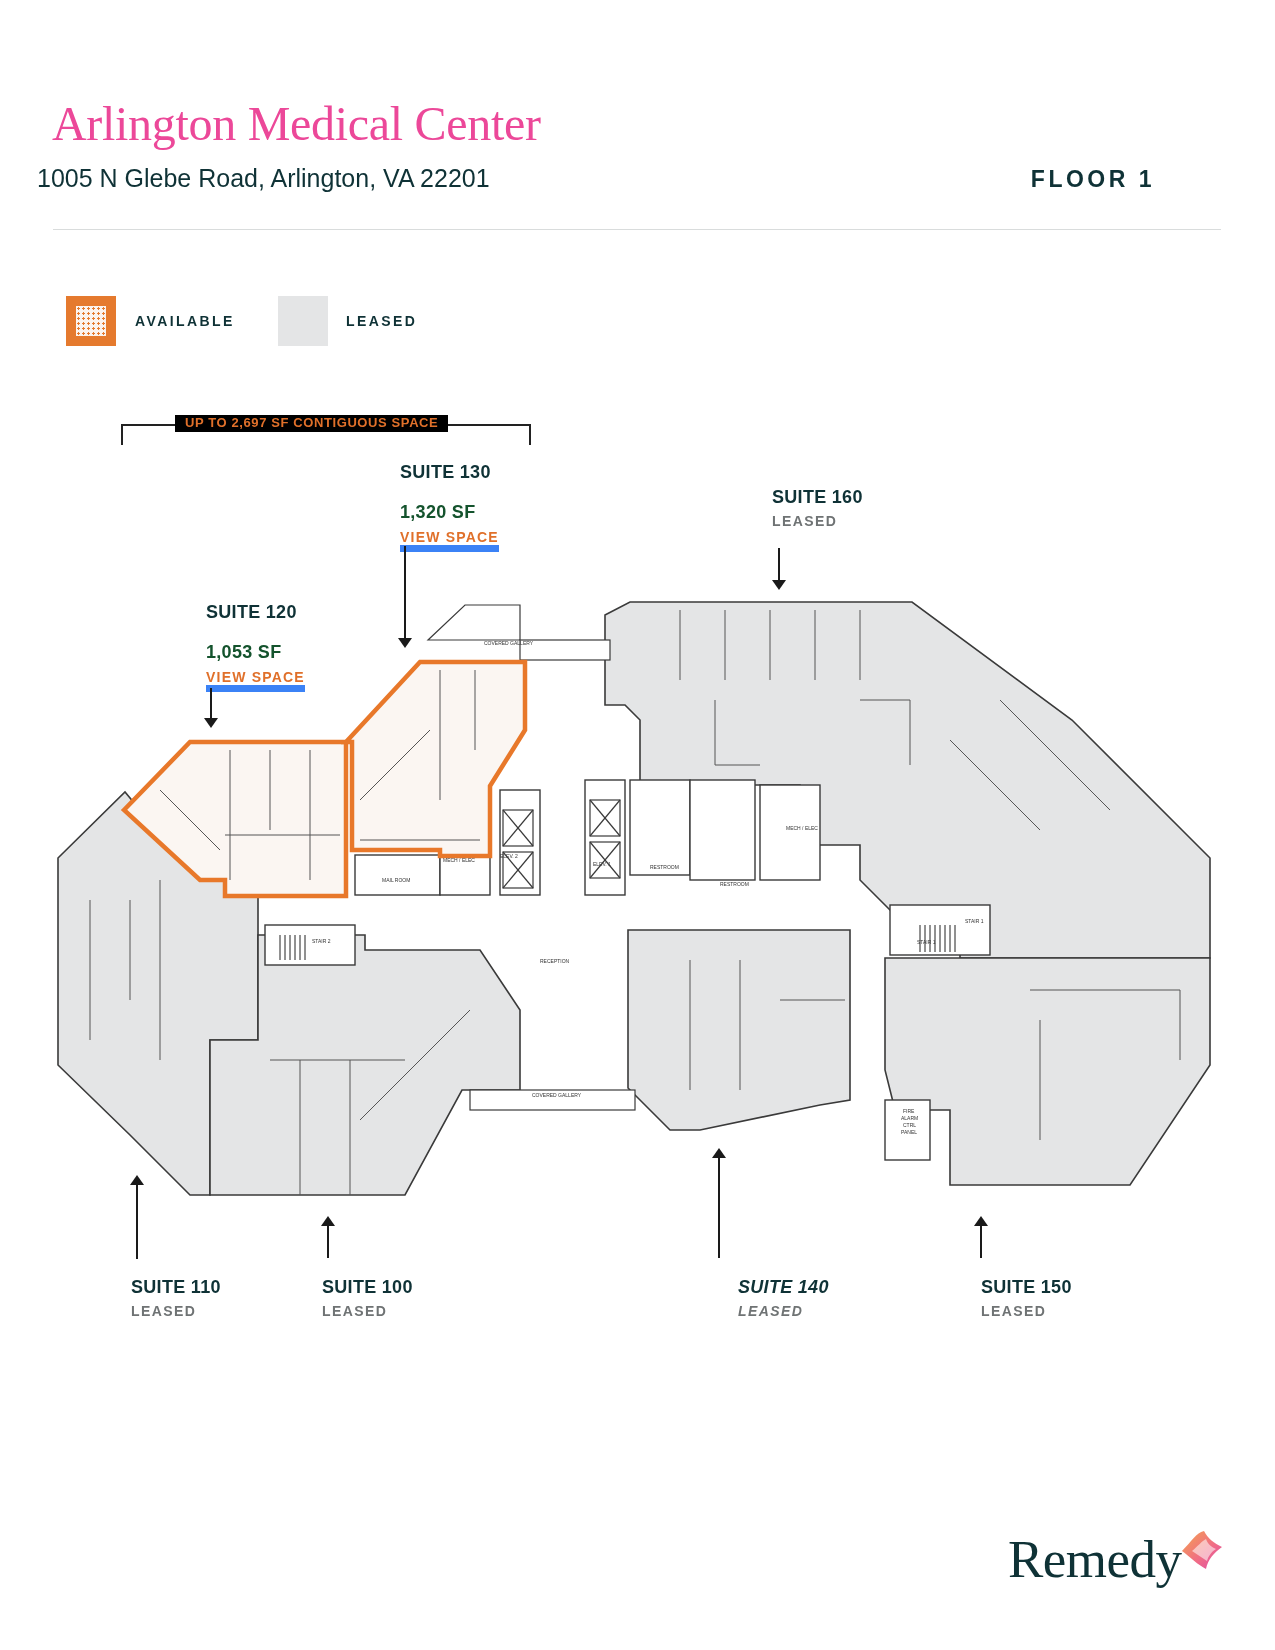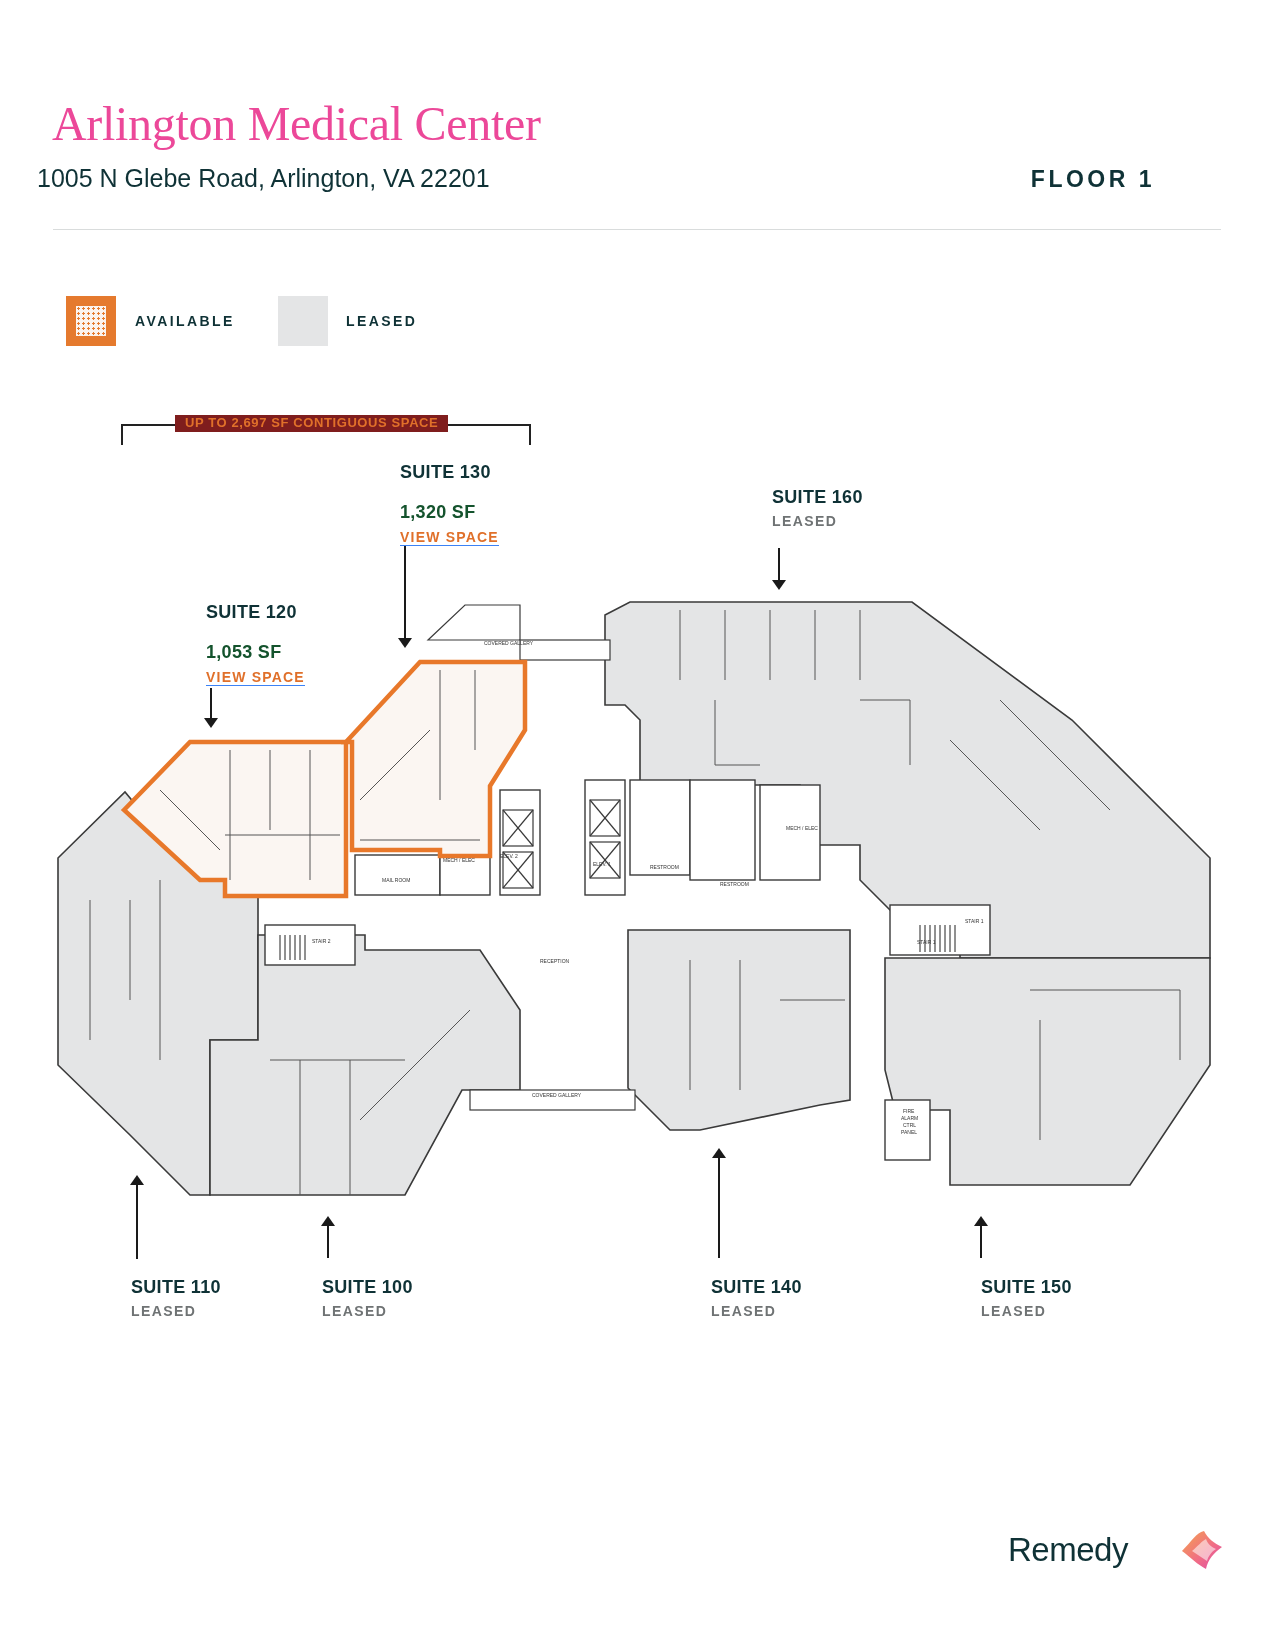--- a/index.html
+++ b/index.html
@@ -10,33 +10,33 @@
   .divider { position: absolute; left: 53px; top: 229px; width: 1168px; height: 1px; background: #d9dcdc; }
   .legend-swatch { position: absolute; width: 50px; height: 50px; }
   .sw-available { left: 66px; top: 296px; background: #e57a2e; }
   .sw-available .inner { position: absolute; left: 10px; top: 10px; width: 30px; height: 30px; background-color: #fbf4ef;
     background-image: radial-gradient(#e57a2e 1px, transparent 1.4px); background-size: 5px 5px; }
   .sw-leased { left: 278px; top: 296px; background: #e4e5e6; }
   .legend-label { position: absolute; top: 314px; font-size: 14px; font-weight: 700; letter-spacing: 2.4px; color: #0f3236; line-height: 1; text-align: right; }
   .lbl-available { left: 135px; }
   .lbl-leased { left: 346px; }
   .bracket { position: absolute; left: 121px; top: 424px; width: 410px; height: 21px; border: 2px solid #222; border-bottom: none; box-sizing: border-box; }
-  .bracket-text { position: absolute; left: 175px; top: 415px; background: #7f1d1d; padding: 0 10px; font-size: 13px; font-weight: 700; letter-spacing: 0.6px; color: #e0702a; line-height: 1.3; white-space: nowrap; text-align: right; }
+  .bracket-text { position: absolute; left: 175px; top: 415px; background: #000000; padding: 0 10px; font-size: 13px; font-weight: 700; letter-spacing: 0.6px; color: #e0702a; line-height: 1.3; white-space: nowrap; text-align: right; }
   .suite { position: absolute; line-height: 1; }
   .suite .name { font-size: 18px; font-weight: 700; color: #0f3236; letter-spacing: 0.3px; display: block; }
   .suite .area { font-size: 18px; font-weight: 700; color: #14532d; letter-spacing: 0.3px; display: block; margin-top: 22px; }
-  .suite .link { font-size: 14px; font-weight: 700; color: #e0702a; letter-spacing: 1.2px; display: inline-block; margin-top: 9px; border-bottom: 1px solid #3b82f6; padding-bottom: 1px; cursor: pointer; }
+  .suite .link { font-size: 14px; font-weight: 700; color: #e0702a; letter-spacing: 1.2px; display: inline-block; margin-top: 9px; border-bottom: 7px solid #3b82f6; padding-bottom: 1px; cursor: pointer; }
   .suite .status { font-size: 14px; font-weight: 700; color: #6f7374; letter-spacing: 1.4px; display: block; margin-top: 8px; }
   .arrow { position: absolute; width: 2px; background: #1a1a1a; }
   .arrow.down::after { content: ""; position: absolute; left: -6px; bottom: -2px; border-left: 7px solid transparent; border-right: 7px solid transparent; border-top: 10px solid #1a1a1a; }
   .arrow.up::before { content: ""; position: absolute; left: -6px; top: -2px; border-left: 7px solid transparent; border-right: 7px solid transparent; border-bottom: 10px solid #1a1a1a; }
   .plan { position: absolute; left: 0; top: 0; width: 1275px; height: 1650px; pointer-events: none; }
   .plan .hit { pointer-events: auto; cursor: pointer; }
   .plan-label { font-family: "Liberation Sans", sans-serif; font-size: 5px; fill: #333; }
-  .logo { position: absolute; left: 1008px; top: 1533px; font-family: Liberation Sans, sans-serif; font-size: 33px; color: #0f3236; line-height: 1; letter-spacing: -0.5px; }
+  .logo { position: absolute; left: 1008px; top: 1533px; font-family: Liberation Serif, serif; font-size: 53px; color: #0f3236; line-height: 1; letter-spacing: -0.5px; }
   .logo-mark { position: absolute; left: 1178px; top: 1527px; width: 46px; height: 46px; }
 </style>
 </head>
 <body>
 
 <div class="title">Arlington Medical Center</div>
 <div class="address">1005 N Glebe Road, Arlington, VA 22201</div>
 <div class="floor">FLOOR 1</div>
 <div class="divider"></div>
 
@@ -201,21 +201,21 @@
   <span class="status">LEASED</span>
 </div>
 
 <div class="arrow up" style="left:327px; top:1218px; height:40px;"></div>
 <div class="suite" style="left:322px; top:1278px;">
   <span class="name">SUITE 100</span>
   <span class="status">LEASED</span>
 </div>
 
 <div class="arrow up" style="left:718px; top:1150px; height:108px;"></div>
-<div class="suite" style="left:711px; top:1278px;">
+<div class="suite" style="left:738px; top:1278px;font-style:italic;">
   <span class="name">SUITE 140</span>
   <span class="status">LEASED</span>
 </div>
 
 <div class="arrow up" style="left:980px; top:1218px; height:40px;"></div>
 <div class="suite" style="left:973px; top:1278px;margin-left:8px;">
   <span class="name">SUITE 150</span>
   <span class="status">LEASED</span>
 </div>
 

